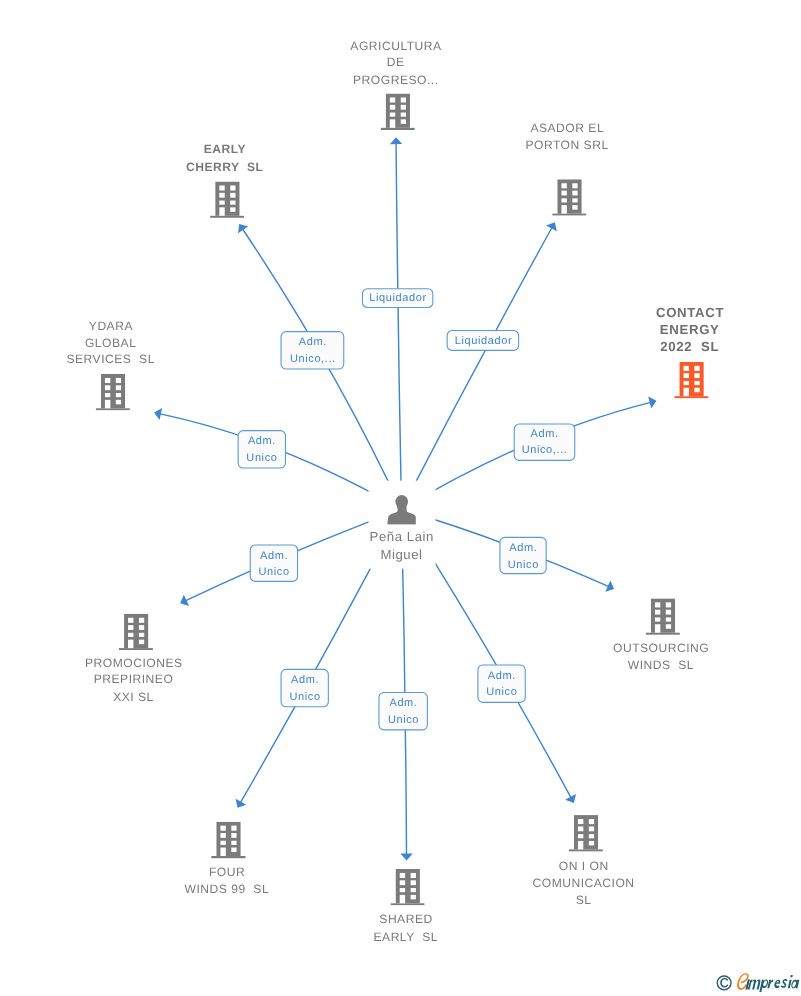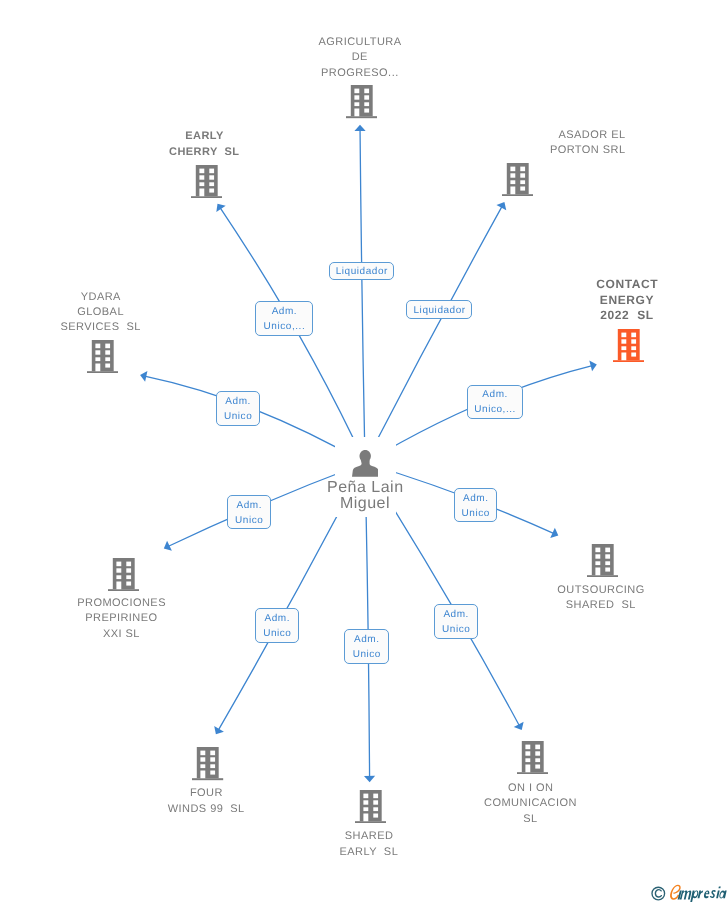--- a/index.html
+++ b/index.html
@@ -7,21 +7,21 @@
   body{width:728px;height:905px;background:#ffffff;
        font-family:"Liberation Sans",sans-serif;overflow:hidden;position:relative;
        -webkit-font-smoothing:antialiased;text-rendering:geometricPrecision;}
   #stage{position:absolute;left:0;top:0;width:582px;height:905px;}
   svg#edges{position:absolute;left:0;top:0;width:728px;height:905px;}
   .node{position:absolute;}
   .node .icon{position:absolute;}
   .halo{position:absolute;width:61px;height:80px;background:#ffffff;}
   .node .lbl{position:absolute;text-align:center;font-size:11px;color:#7a7a7a;
              line-height:15.4px;white-space:pre;letter-spacing:0.45px;text-indent:0.45px;}
-  .node .lbl.center{font-size:16px;line-height:16.2px;letter-spacing:0.5px;text-indent:0.5px;}
+  .node .lbl.center{font-size:12px;line-height:16.2px;letter-spacing:0.5px;text-indent:0.5px;}
   .node.hl .lbl{font-weight:bold;color:#6f6f6f;font-size:12px;
                 letter-spacing:0.6px;text-indent:0.6px;line-height:15.4px;}
   .elabel{position:absolute;box-sizing:border-box;border:1.2px solid #5b9bd5;
           border-radius:5px;background:#fbfbfb;color:#3d85d0;font-size:10px;
           letter-spacing:0.55px;text-indent:0.55px;
           line-height:14.9px;text-align:center;display:flex;flex-direction:column;
           align-items:center;justify-content:center;white-space:nowrap;
           padding-top:3.0px;}
   #watermark{position:absolute;left:651px;top:882px;line-height:0;}
 </style>
@@ -122,21 +122,21 @@
       <rect x="8.4" y="3.6" width="4.9" height="4.6"></rect>
       <rect x="18.3" y="3.6" width="4.8" height="4.6"></rect>
       <rect x="8.4" y="10.3" width="4.9" height="4.4"></rect>
       <rect x="18.3" y="10.3" width="4.8" height="4.4"></rect>
       <rect x="8.4" y="17.3" width="4.9" height="3.8"></rect>
       <rect x="18.3" y="17.3" width="4.8" height="3.8"></rect>
       <rect x="8.4" y="23.5" width="4.9" height="7.7"></rect>
       <rect x="18.3" y="23.5" width="4.8" height="4.1"></rect>
     </g>
   </svg></div>
-      <div class="lbl" style="left: 405.5px; width: 220px; top: 128px; text-align: right;">ASADOR EL
+      <div class="lbl" style="left: 405.5px; width: 220px; top: 110px;">ASADOR EL
 PORTON SRL</div>
     </div>
     <div class="node hl">
       <div class="icon" style="left: 613.25px; top: 328.8px;"><svg width="31.2" height="33.2" viewBox="0 0 31.2 33.2" xmlns="http://www.w3.org/2000/svg">
     <g fill="#fb5a28">
       <rect x="4.8" y="0" width="21.9" height="31.2"></rect>
       <rect x="0" y="31.2" width="31.2" height="2.0"></rect>
     </g>
     <g fill="#ffffff">
       <rect x="8.4" y="3.6" width="4.9" height="4.6"></rect>
@@ -185,21 +185,21 @@
       <rect x="18.3" y="3.6" width="4.8" height="4.6"></rect>
       <rect x="8.4" y="10.3" width="4.9" height="4.4"></rect>
       <rect x="18.3" y="10.3" width="4.8" height="4.4"></rect>
       <rect x="8.4" y="17.3" width="4.9" height="3.8"></rect>
       <rect x="18.3" y="17.3" width="4.8" height="3.8"></rect>
       <rect x="8.4" y="23.5" width="4.9" height="7.7"></rect>
       <rect x="18.3" y="23.5" width="4.8" height="4.1"></rect>
     </g>
   </svg></div>
       <div class="lbl" style="left: 490.8px; width: 220px; top: 582.5px;">OUTSOURCING
-SHARED  SL</div>
+WINDS  SL</div>
     </div>
     <div class="node">
       <div class="icon" style="left: 107.65px; top: 558px;"><svg width="31.2" height="33.2" viewBox="0 0 31.2 33.2" xmlns="http://www.w3.org/2000/svg">
     <g fill="#7b7b7b">
       <rect x="4.8" y="0" width="21.9" height="31.2"></rect>
       <rect x="0" y="31.2" width="31.2" height="2.0"></rect>
     </g>
     <g fill="#ffffff">
       <rect x="8.4" y="3.6" width="4.9" height="4.6"></rect>
       <rect x="18.3" y="3.6" width="4.8" height="4.6"></rect>

